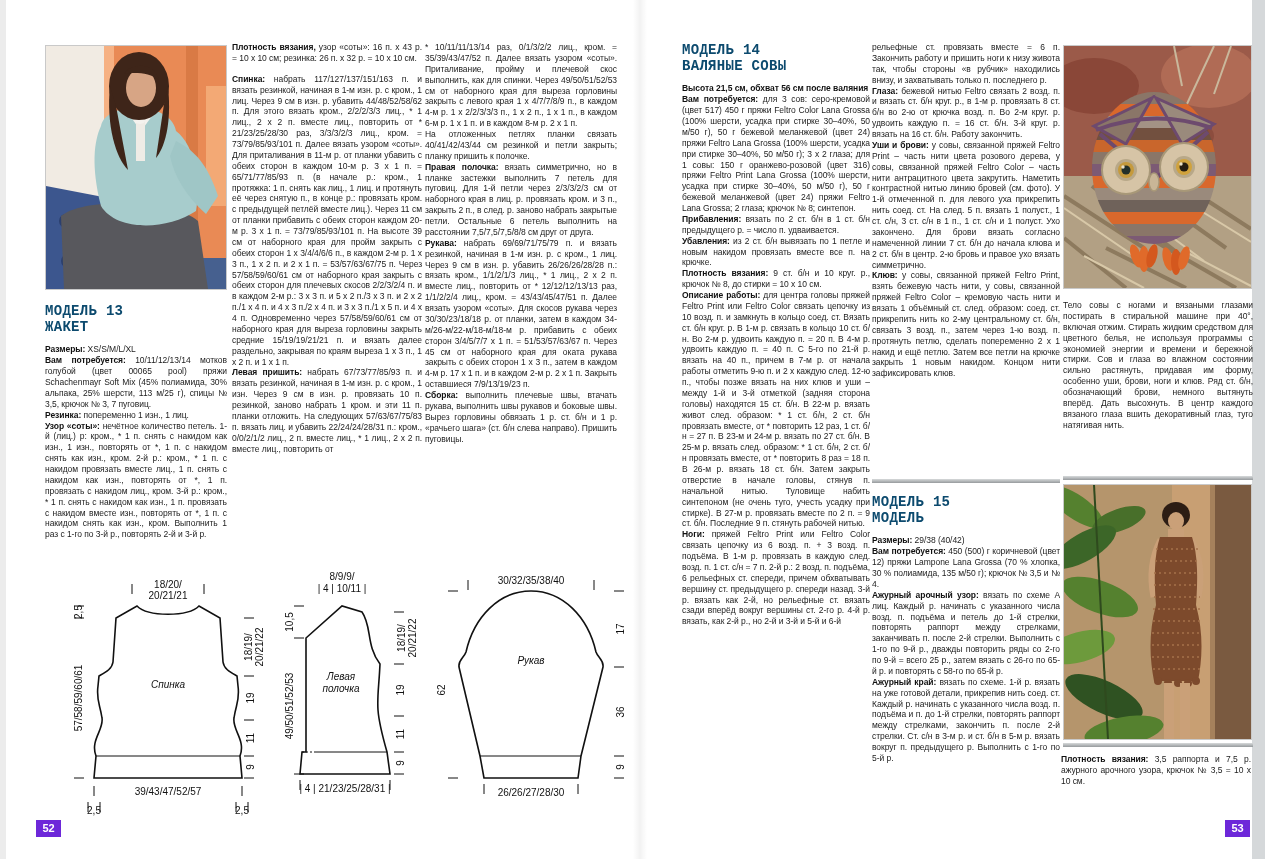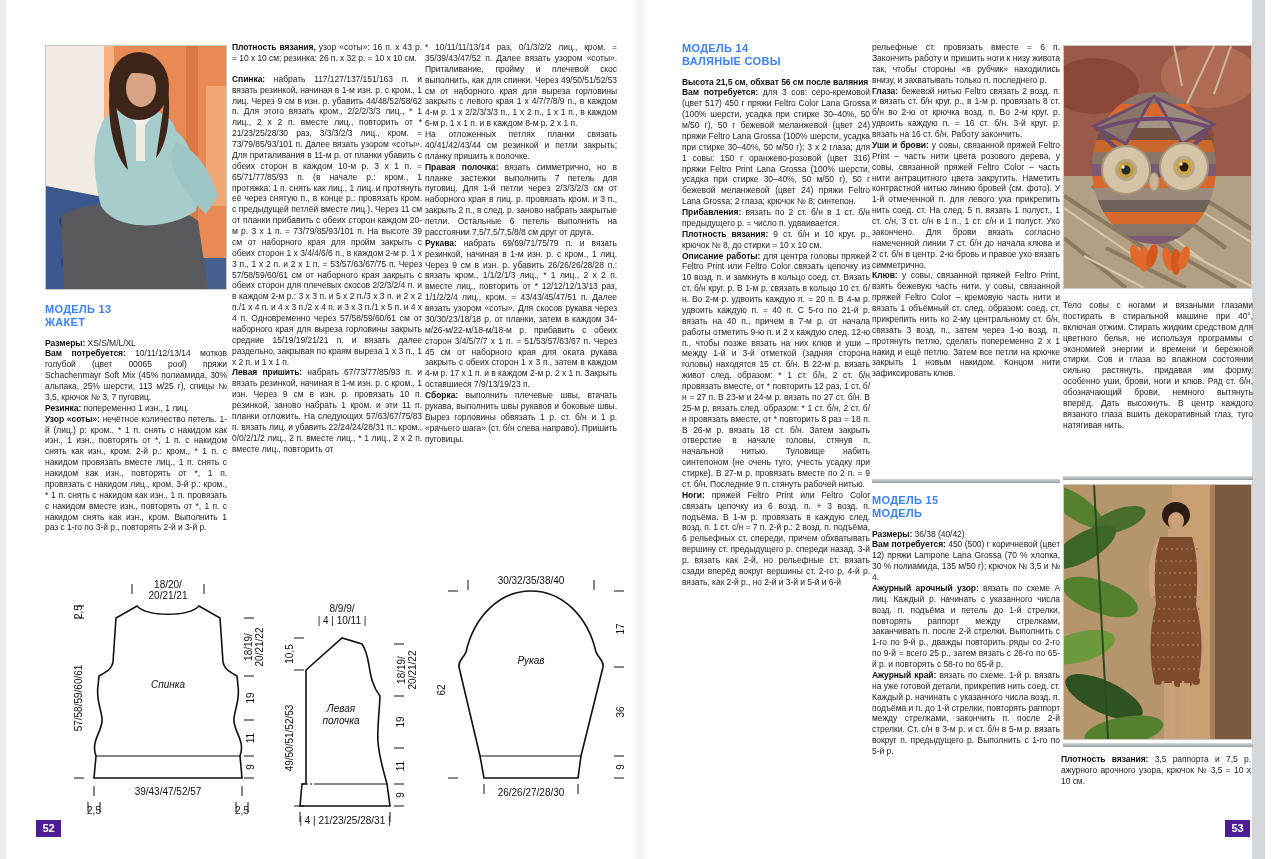--- a/index.html
+++ b/index.html
@@ -7,25 +7,25 @@
         font-family:"Liberation Sans","DejaVu Sans",sans-serif;overflow:hidden;}
   .edge-l{position:absolute;left:0;top:0;width:6px;height:859px;background:#ececec;}
   .edge-r{position:absolute;left:1252px;top:0;width:13px;height:859px;background:#d5d8da;}
   .fold{position:absolute;left:633px;top:0;width:14px;height:859px;
         background:linear-gradient(to right,rgba(0,0,0,0),rgba(0,0,0,0.05),rgba(0,0,0,0));}
   .col{position:absolute;text-align:justify;font-size:8.5px;line-height:1.28;
        color:#1c1c1c;letter-spacing:-0.05px;overflow:hidden;}
   .col p{margin:0;}
   .col p.gap{margin-top:10px;}
   .col b{color:#111;}
-  .heading{color:#3b82f6;font-weight:bold;font-size:11px;line-height:1.16;
-           letter-spacing:0.3px;margin-bottom:9px;}
+  .heading{color:#0c4a6e;font-weight:bold;font-size:14px;line-height:1.16;
+           letter-spacing:0.3px;margin-bottom:9px;font-family:Liberation Mono, monospace;}
   .photo{position:absolute;border:1px solid #c9c9c9;background:#eee;overflow:hidden;}
   .bar{position:absolute;height:4px;background:linear-gradient(#d7dadb,#969a9d);}
-  .pagenum{position:absolute;width:25px;height:17px;background:#4c1d95;color:#fff;
+  .pagenum{position:absolute;width:25px;height:17px;background:#6d28d9;color:#fff;
            font-size:11px;font-weight:bold;text-align:center;line-height:17px;}
   .schem{position:absolute;}
   .schem text{font-size:10px;fill:#111;}
   .schem .nm{font-style:italic;}
 </style>
 </head>
 <body>
 
 <div id="page">
   <div class="edge-l"></div>
@@ -120,21 +120,21 @@
         <text transform="rotate(-90 191 166)" x="191" y="169">11</text>
         <text transform="rotate(-90 191 195)" x="191" y="198">9</text>
         <text x="108" y="223">39/43/47/52/57</text>
         <text x="34" y="242">2,5</text>
         <text x="182" y="242">2,5</text>
         <text class="nm" x="108" y="116">Спинка</text>
       </g>
     </svg>
   </div>
 
-  <div class="schem" style="left:278px;top:600px;">
+  <div class="schem" style="left:278px;top:568px;">
     <svg width="150" height="245">
       <g stroke="#111" stroke-width="1.6" fill="none">
         <path d="M22,206 L112,206 L109,184 C105,170 101,156 100,142 C99,128 101,118 102,96 C88,78 94,58 84,44 L64,38 L28,70 L28,184 L24,184 Z"></path>
         <path d="M24,184 L36,184" stroke-width="1" stroke-dasharray="2,2"></path>
         <path d="M36,184 L109,184" stroke-width="1"></path>
       </g>
       <g stroke="#111" stroke-width="1">
         <path d="M16,38 H26"></path>
           <path d="M16,70 H26"></path>
           <path d="M16,206 H26"></path>
@@ -194,40 +194,41 @@
   </div>
 
   <div class="col" style="left:682px;top:42px;width:188px;height:800px;">
     <div class="heading">
       <div>МОДЕЛЬ 14</div>
       <div>ВАЛЯНЫЕ СОВЫ</div>
     </div>
     <p class="para"><b>Высота 21,5 см, обхват 56 см после валяния</b><span></span></p>
     <p class="para"><b>Вам потребуется:</b><span> для 3 сов: серо-кремовой (цвет 517) 450 г пряжи Feltro Color Lana Grossa (100% шерсти, усадка при стирке 30–40%, 50 м/50 г), 50 г бежевой меланжевой (цвет 24) пряжи Feltro Lana Grossa (100% шерсти, усадка при стирке 30–40%, 50 м/50 г); 3 х 2 глаза; для 1 совы: 150 г оранжево-розовой (цвет 316) пряжи Feltro Print Lana Grossa (100% шерсти, усадка при стирке 30–40%, 50 м/50 г), 50 г бежевой меланжевой (цвет 24) пряжи Feltro Lana Grossa; 2 глаза; крючок № 8; синтепон.</span></p>
     <p class="para"><b>Прибавления:</b><span> вязать по 2 ст. б/н в 1 ст. б/н предыдущего р. = число п. удваивается.</span></p>
+    <p class="para"><b>Убавления:</b><span> из 2 ст. б/н вывязать по 1 петле и новым накидом провязать вместе все п. на крючке.</span></p>
     <p class="para"><b>Плотность вязания:</b><span> 9 ст. б/н и 10 круг. р., крючок № 8, до стирки = 10 х 10 см.</span></p>
     <p class="para"><b>Описание работы:</b><span> для центра головы пряжей Feltro Print или Feltro Color связать цепочку из 10 возд. п. и замкнуть в кольцо соед. ст. Вязать ст. б/н круг. р. В 1-м р. связать в кольцо 10 ст. б/н. Во 2-м р. удвоить каждую п. = 20 п. В 4-м р. удвоить каждую п. = 40 п. С 5-го по 21-й р. вязать на 40 п., причем в 7-м р. от начала работы отметить 9-ю п. и 2 х каждую след. 12-ю п., чтобы позже вязать на них клюв и уши – между 1-й и 3-й отметкой (задняя сторона головы) находятся 15 ст. б/н. В 22-м р. вязать живот след. образом: * 1 ст. б/н, 2 ст. б/н провязать вместе, от * повторить 12 раз, 1 ст. б/н = 27 п. В 23-м и 24-м р. вязать по 27 ст. б/н. В 25-м р. вязать след. образом: * 1 ст. б/н, 2 ст. б/н провязать вместе, от * повторить 8 раз = 18 п. В 26-м р. вязать 18 ст. б/н. Затем закрыть отверстие в начале головы, стянув п. начальной нитью. Туловище набить синтепоном (не очень туго, учесть усадку при стирке). В 27-м р. провязать вместе по 2 п. = 9 ст. б/н. Последние 9 п. стянуть рабочей нитью.</span></p>
     <p class="para"><b>Ноги:</b><span> пряжей Feltro Print или Feltro Color связать цепочку из 6 возд. п. + 3 возд. п. подъёма. В 1-м р. провязать в каждую след. возд. п. 1 ст. с/н = 7 п. 2-й р.: 2 возд. п. подъёма, 6 рельефных ст. спереди, причем обхватывать вершину ст. предыдущего р. спереди назад. 3-й р. вязать как 2-й, но рельефные ст. вязать сзади вперёд вокруг вершины ст. 2-го р. 4-й р. вязать, как 2-й р., но 2-й и 3-й и 5-й и 6-й</span></p>
   </div>
 
   <div class="col" style="left:872px;top:42px;width:188px;height:432px;">
     <p class="para"><b></b><span>рельефные ст. провязать вместе = 6 п. Закончить работу и пришить ноги к низу живота так, чтобы стороны «в рубчик» находились внизу, и захватывать только п. последнего р.</span></p>
     <p class="para"><b>Глаза:</b><span> бежевой нитью Feltro связать 2 возд. п. и вязать ст. б/н круг. р., в 1-м р. провязать 8 ст. б/н во 2-ю от крючка возд. п. Во 2-м круг. р. удвоить каждую п. = 16 ст. б/н. 3-й круг. р. вязать на 16 ст. б/н. Работу закончить.</span></p>
     <p class="para"><b>Уши и брови:</b><span> у совы, связанной пряжей Feltro Print – часть нити цвета розового дерева, у совы, связанной пряжей Feltro Color – часть нити антрацитного цвета закрутить. Наметить контрастной нитью линию бровей (см. фото). У 1-й отмеченной п. для левого уха прикрепить нить соед. ст. На след. 5 п. вязать 1 полуст., 1 ст. с/н, 3 ст. с/н в 1 п., 1 ст. с/н и 1 полуст. Ухо закончено. Для брови вязать согласно намеченной линии 7 ст. б/н до начала клюва и 2 ст. б/н в центр. 2-ю бровь и правое ухо вязать симметрично.</span></p>
     <p class="para"><b>Клюв:</b><span> у совы, связанной пряжей Feltro Print, взять бежевую часть нити, у совы, связанной пряжей Feltro Color – кремовую часть нити и вязать 1 объёмный ст. след. образом: соед. ст. прикрепить нить ко 2-му центральному ст. б/н, связать 3 возд. п., затем через 1-ю возд. п. протянуть петлю, сделать попеременно 2 х 1 накид и ещё петлю. Затем все петли на крючке закрыть 1 новым накидом. Концом нити зафиксировать клюв.</span></p>
   </div>
 
   <div class="bar" style="left:872px;top:479px;width:188px;"></div>
 
   <div class="col" style="left:872px;top:494px;width:188px;height:348px;">
     <div class="heading">
       <div>МОДЕЛЬ 15</div>
       <div>МОДЕЛЬ</div>
     </div>
-    <p class="para"><b>Размеры:</b><span> 36/38 (40/42)</span></p>
+    <p class="para"><b>Размеры:</b><span> 29/38 (40/42)</span></p>
     <p class="para"><b>Вам потребуется:</b><span> 450 (500) г коричневой (цвет 12) пряжи Lampone Lana Grossa (70 % хлопка, 30 % полиамида, 135 м/50 г); крючок № 3,5 и № 4.</span></p>
     <p class="para"><b>Ажурный арочный узор:</b><span> вязать по схеме А лиц. Каждый р. начинать с указанного числа возд. п. подъёма и петель до 1-й стрелки, повторять раппорт между стрелками, заканчивать п. после 2-й стрелки. Выполнить с 1-го по 9-й р., дважды повторить ряды со 2-го по 9-й = всего 25 р., затем вязать с 26-го по 65-й р. и повторять с 58-го по 65-й р.</span></p>
     <p class="para"><b>Ажурный край:</b><span> вязать по схеме. 1-й р. вязать на уже готовой детали, прикрепив нить соед. ст. Каждый р. начинать с указанного числа возд. п. подъёма и п. до 1-й стрелки, повторять раппорт между стрелками, закончить п. после 2-й стрелки. Ст. с/н в 3-м р. и ст. б/н в 5-м р. вязать вокруг п. предыдущего р. Выполнить с 1-го по 5-й р.</span></p>
   </div>
 
   <div class="photo" style="left:1063px;top:45px;width:187px;height:242px;">
     <svg width="187" height="242">
       <rect width="187" height="242" fill="#9b5a49"></rect>
       <ellipse cx="30" cy="40" rx="45" ry="28" fill="#8a4738"></ellipse>
       <ellipse cx="145" cy="30" rx="48" ry="32" fill="#b06b55"></ellipse>

